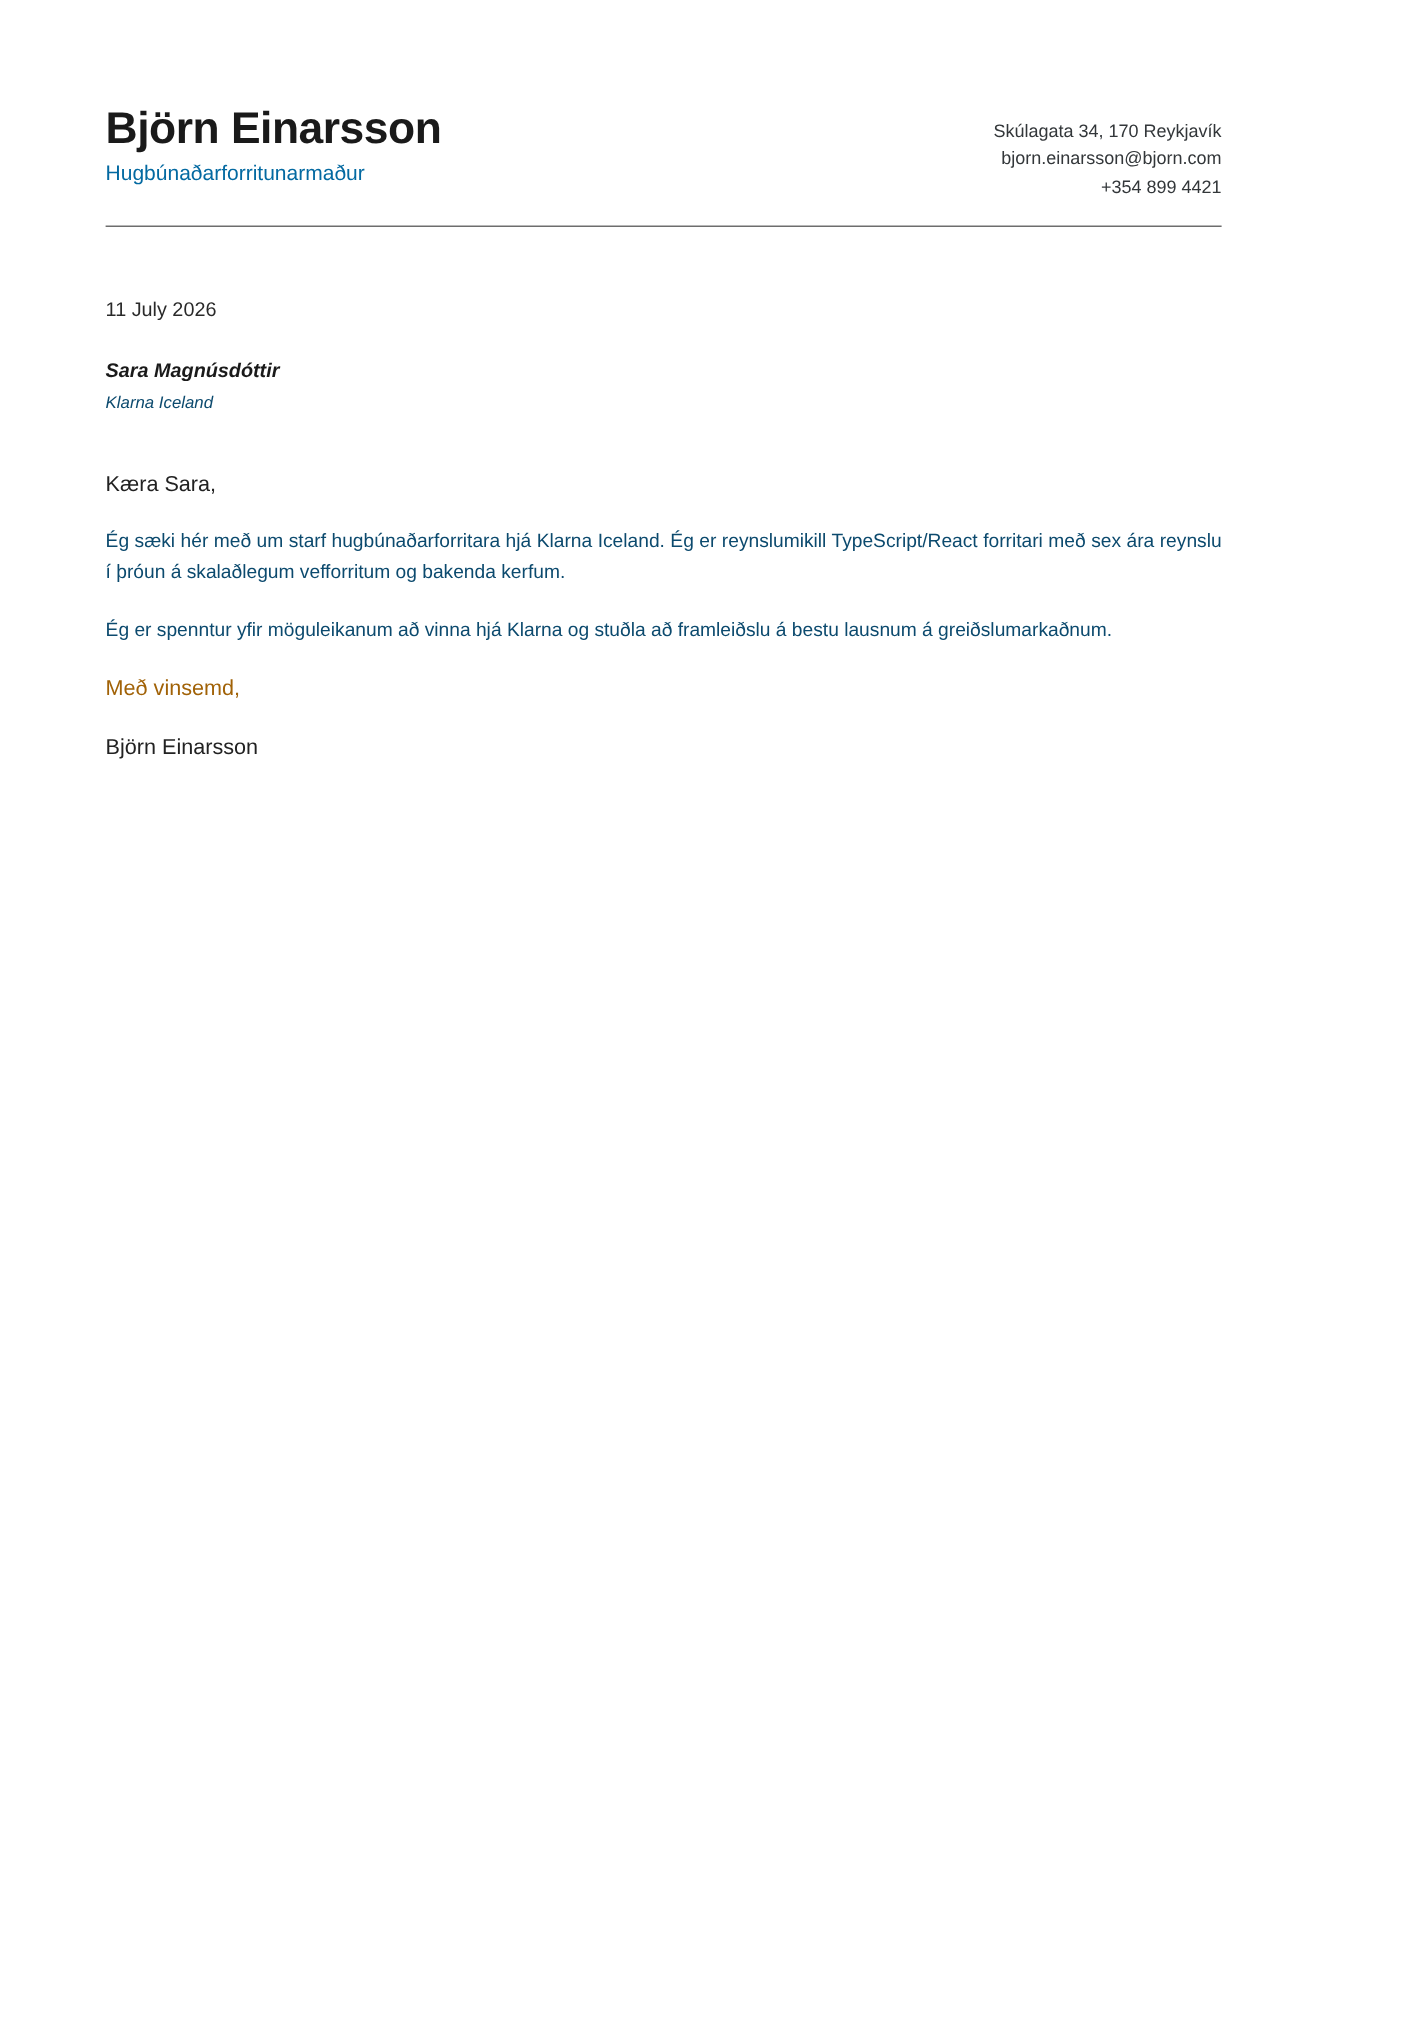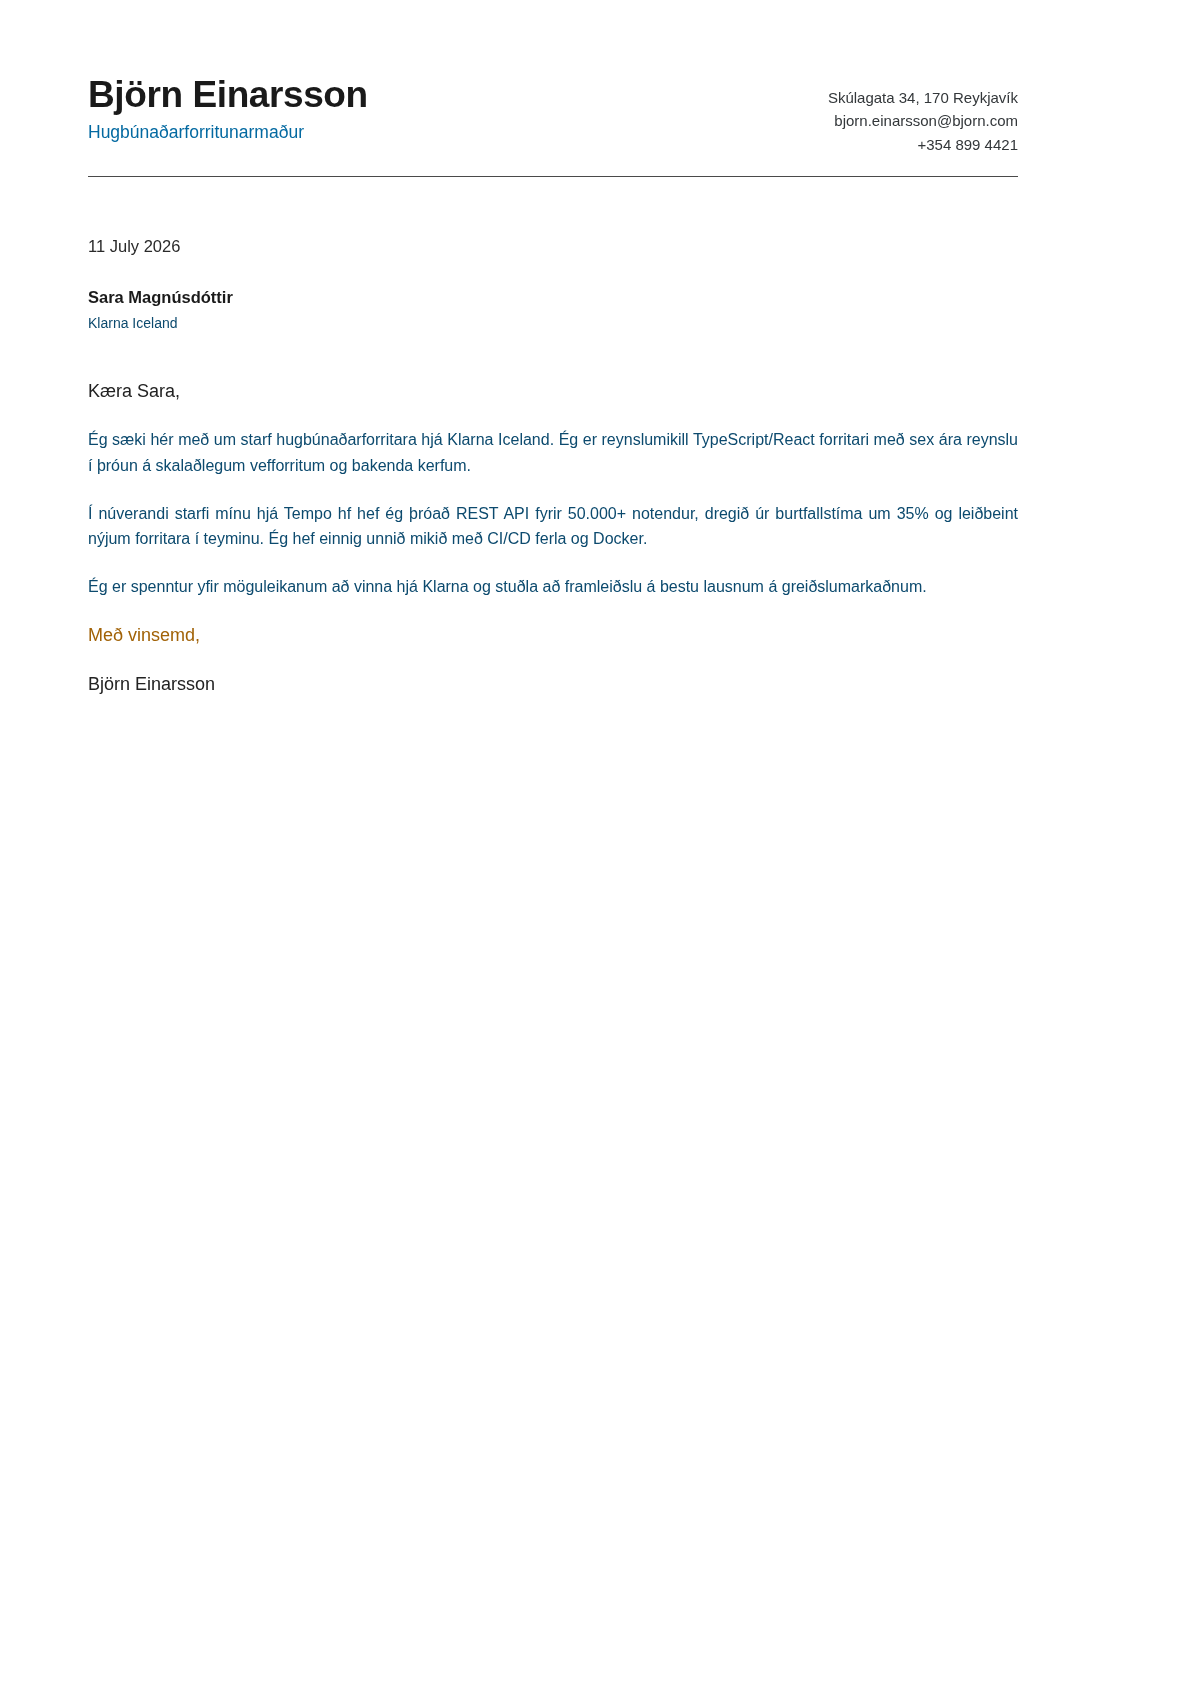--- a/index.html
+++ b/index.html
@@ -10,21 +10,21 @@
   }
   body {
     font-family: "Liberation Sans", sans-serif;
     color: #222222;
     -webkit-font-smoothing: antialiased;
   }
   .page {
     position: relative;
     width: 1190px;
     height: 1190px;
-    margin: 0 auto;
+    margin: 12px auto;
     background: #ffffff;
     box-sizing: border-box;
     overflow: hidden;
   }
   .sheet {
     position: absolute;
     left: 88px;
     top: 0;
     width: 930px;
   }
@@ -79,20 +79,21 @@
   .meta-block {
     margin-top: 58px;
   }
   .letter-date {
     font-size: 16.5px;
     color: #2a2a2a;
     line-height: 1.4;
   }
   .recipient {
     margin-top: 28px;
+    font-style: italic;
   }
   .recipient-name {
     font-size: 16.5px;
     font-weight: bold;
     color: #1a1a1a;
     line-height: 1.45;
   }
   .recipient-company {
     font-size: 14px;
     color: #0c4a6e;
@@ -162,21 +163,20 @@
         <div class="recipient-name">Sara Magnúsdóttir</div>
         <div class="recipient-company">Klarna Iceland</div>
       </div>
     </div>
 
     <div class="letter-body">
       <p class="salutation">Kæra Sara,</p>
 
       <p class="body-paragraph">Ég sæki hér með um starf hugbúnaðarforritara hjá Klarna Iceland. Ég er reynslumikill TypeScript/React forritari með sex ára reynslu í þróun á skalaðlegum vefforritum og bakenda kerfum.</p>
 
-      <p class="body-paragraph">Í núverandi starfi mínu hjá Tempo hf hef ég þróað REST API fyrir 50.000+ notendur, dregið úr burtfallstíma um 35% og leiðbeint nýjum forritara í teyminu. Ég hef einnig unnið mikið með CI/CD ferla og Docker.</p>
 
       <p class="body-paragraph">Ég er spenntur yfir möguleikanum að vinna hjá Klarna og stuðla að framleiðslu á bestu lausnum á greiðslumarkaðnum.</p>
 
       <p class="closing-line">Með vinsemd,</p>
 
       <p class="signature-name">Björn Einarsson</p>
     </div>
 
   </div>
 </div>

